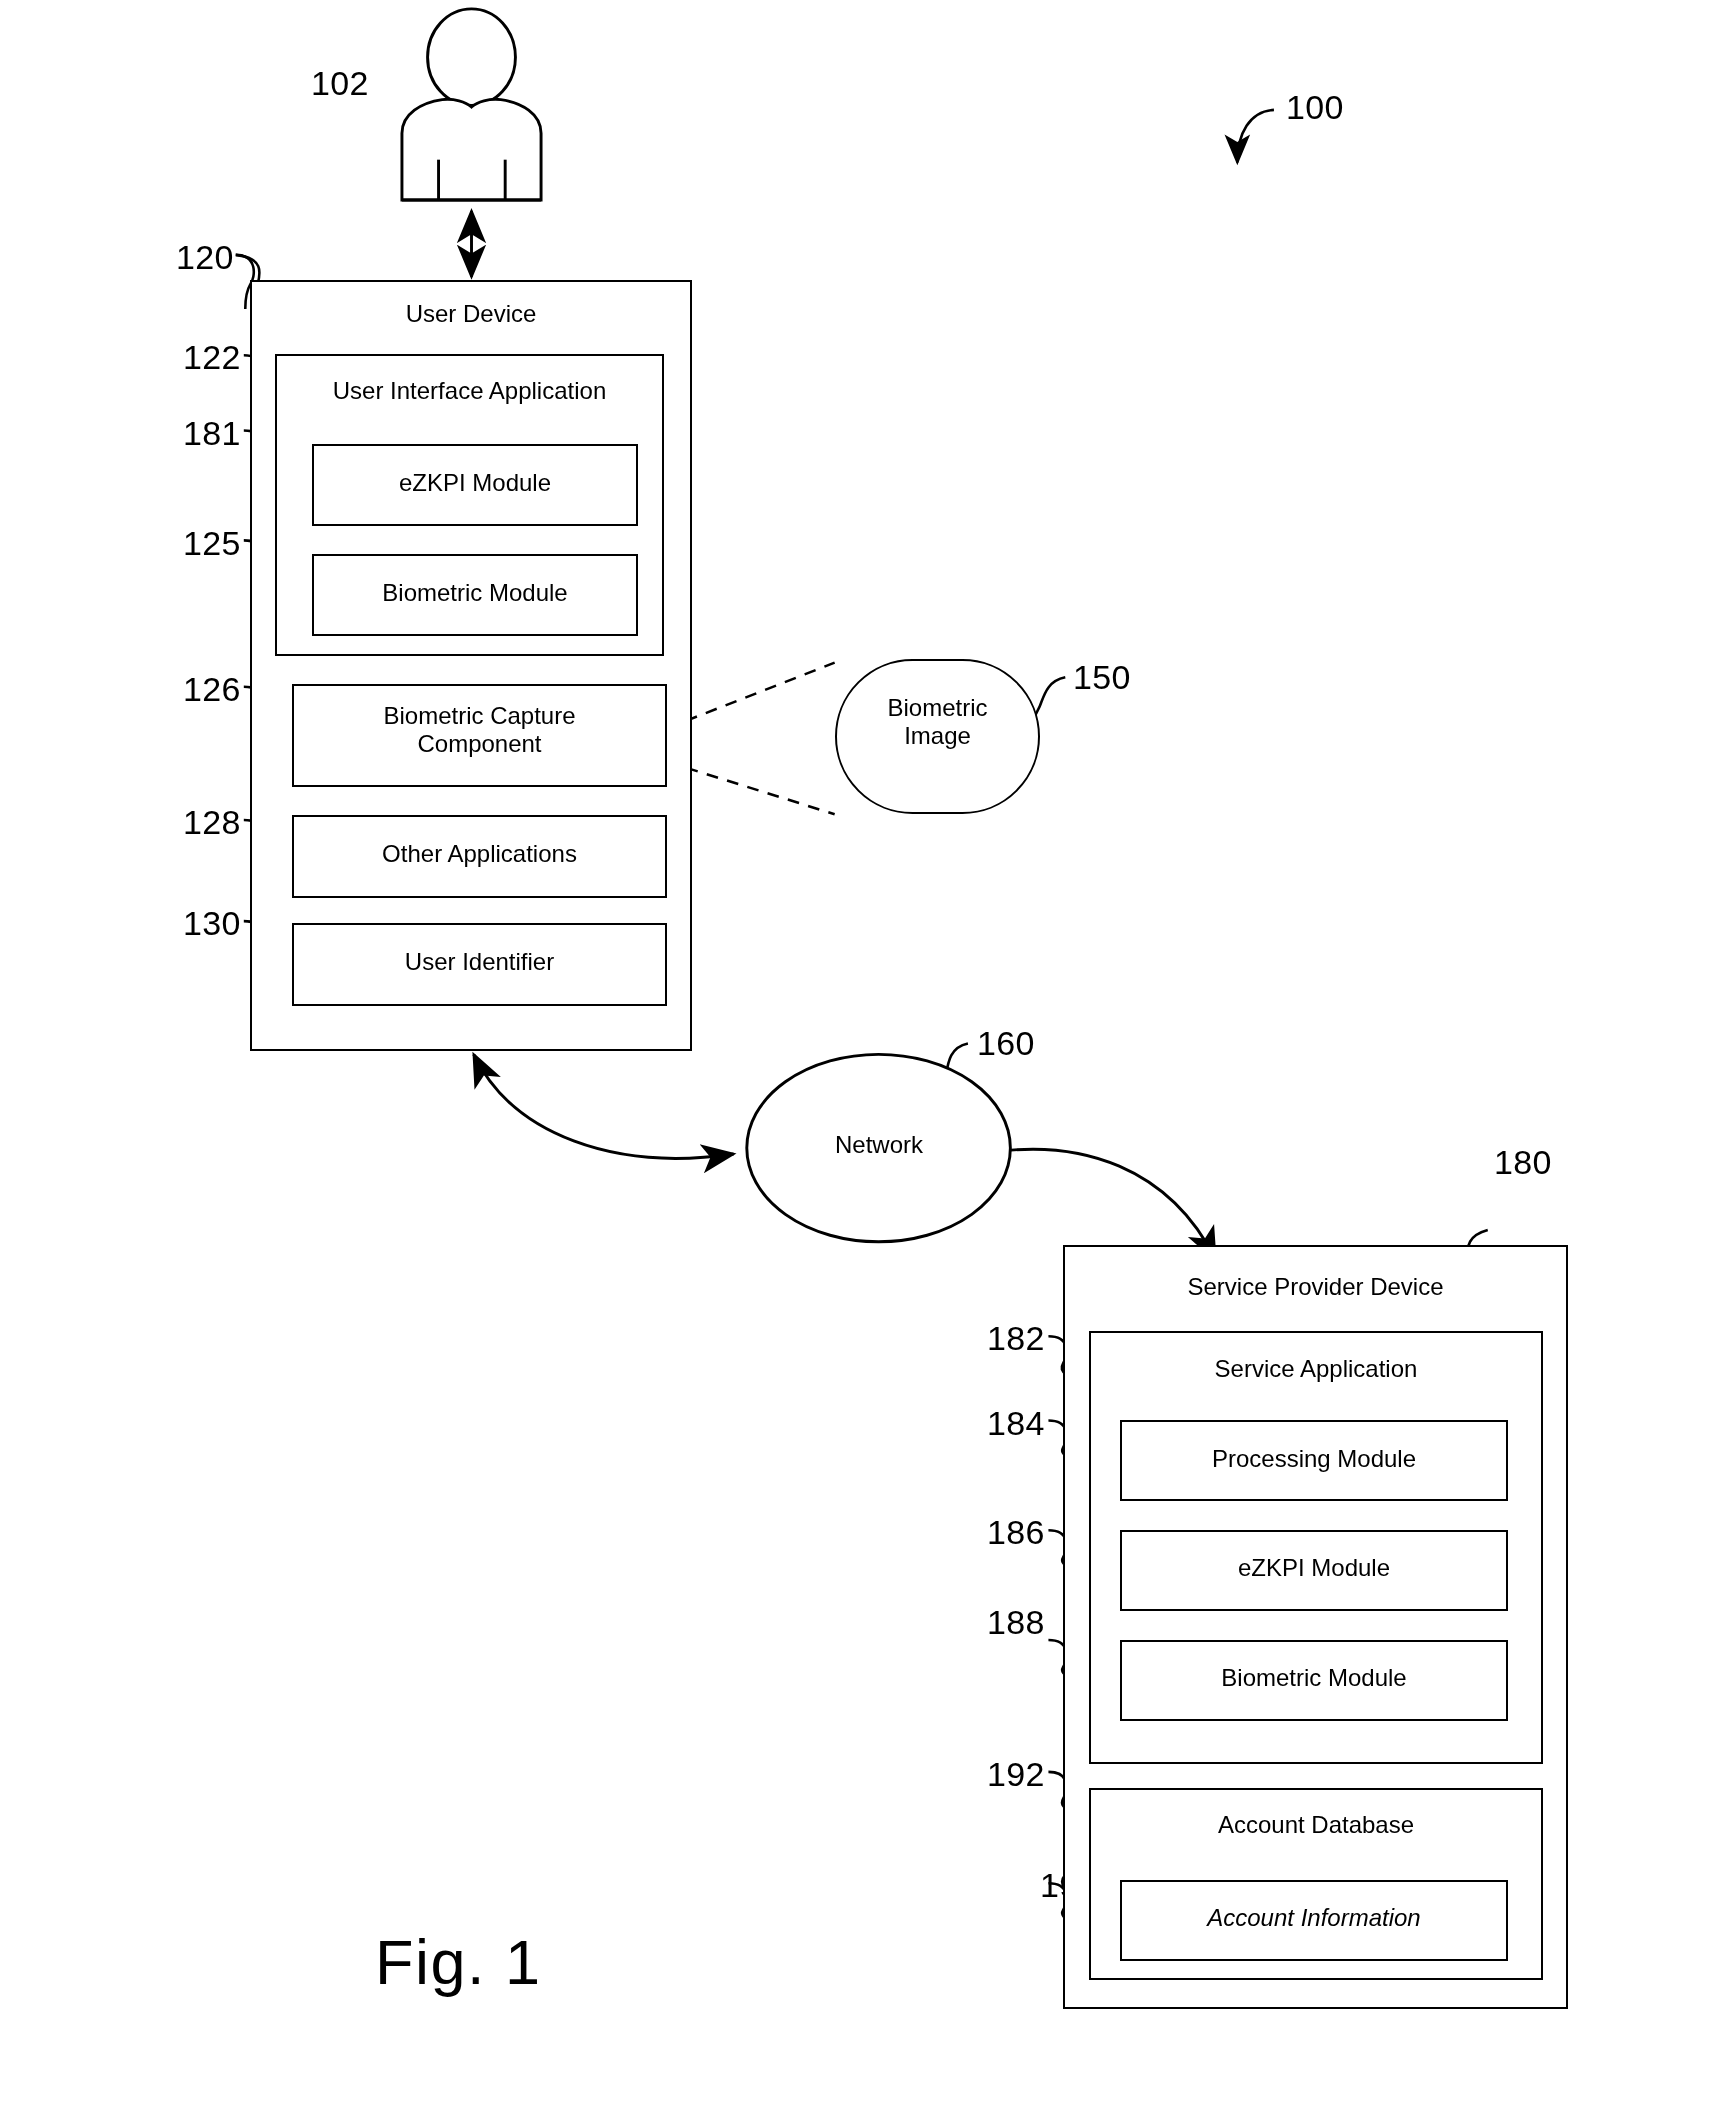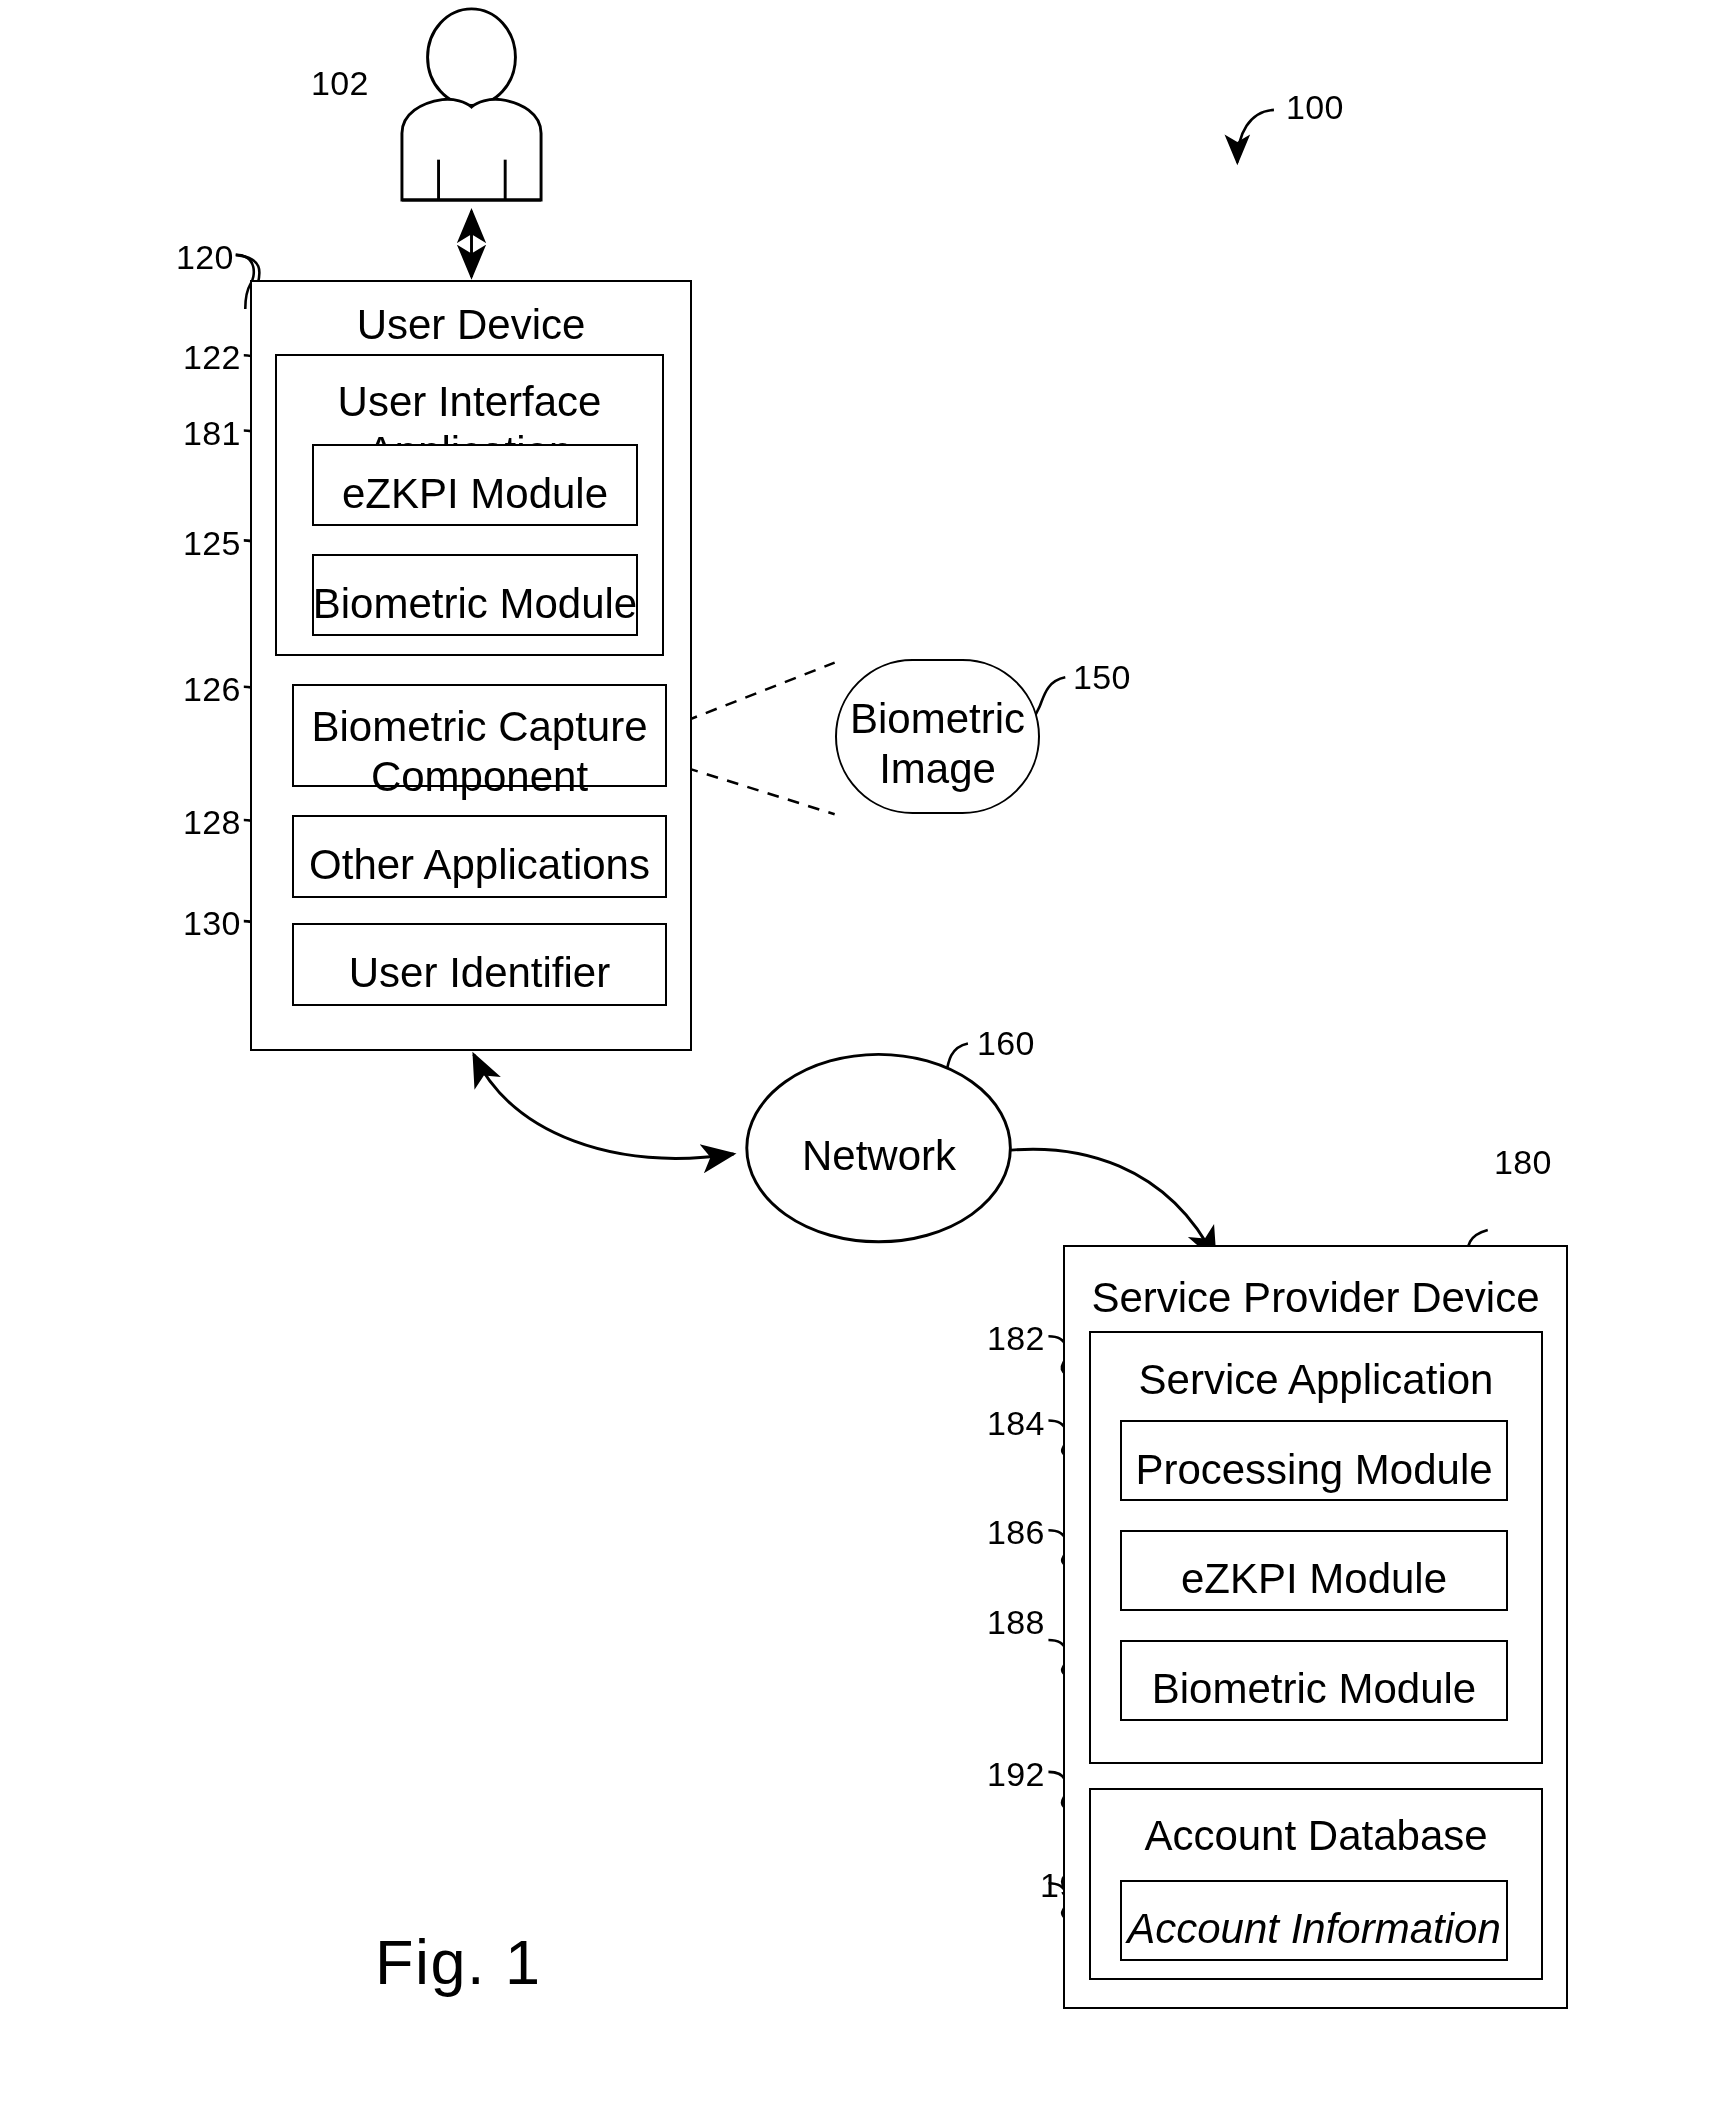--- a/index.html
+++ b/index.html
@@ -41,21 +41,21 @@
     white-space: pre-line;
     color: #000;
   }
   .ref-num {
     position: absolute;
     font-size: 34px;
     letter-spacing: 0.4px;
     color: #000;
     white-space: nowrap;
   }
-  .f46 { font-size: 42px; }
+  .f46 { font-size: 24px; }
   .fig-caption {
     position: absolute;
     font-size: 63px;
     letter-spacing: 1.5px;
     color: #000;
     white-space: nowrap;
   }
   .stadium {
     position: absolute;
     border: 2.9px solid #000;

